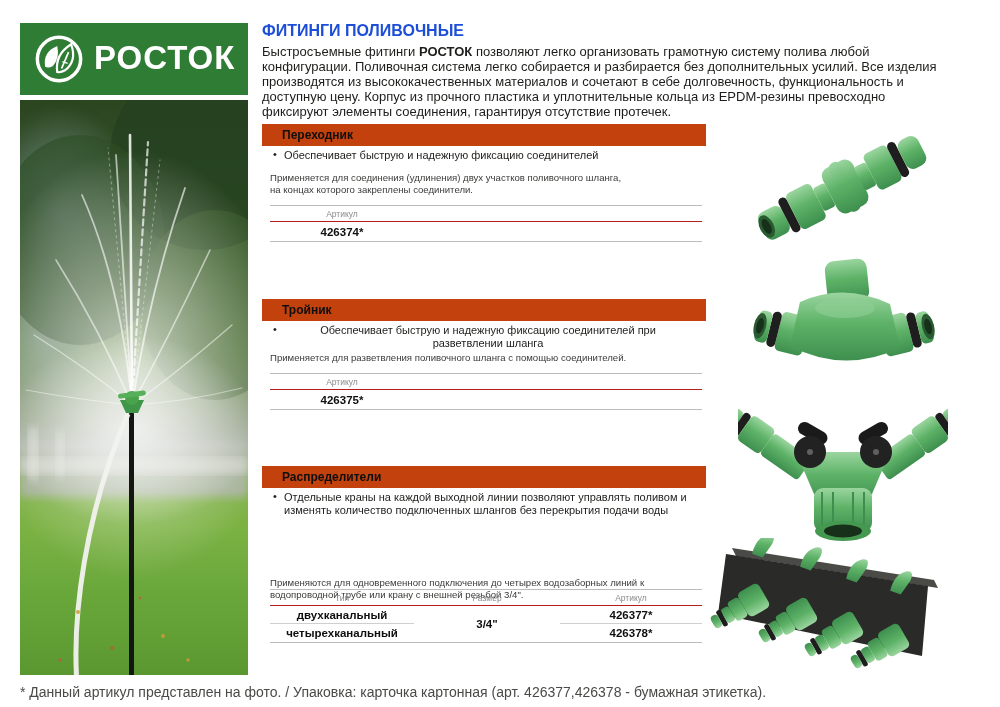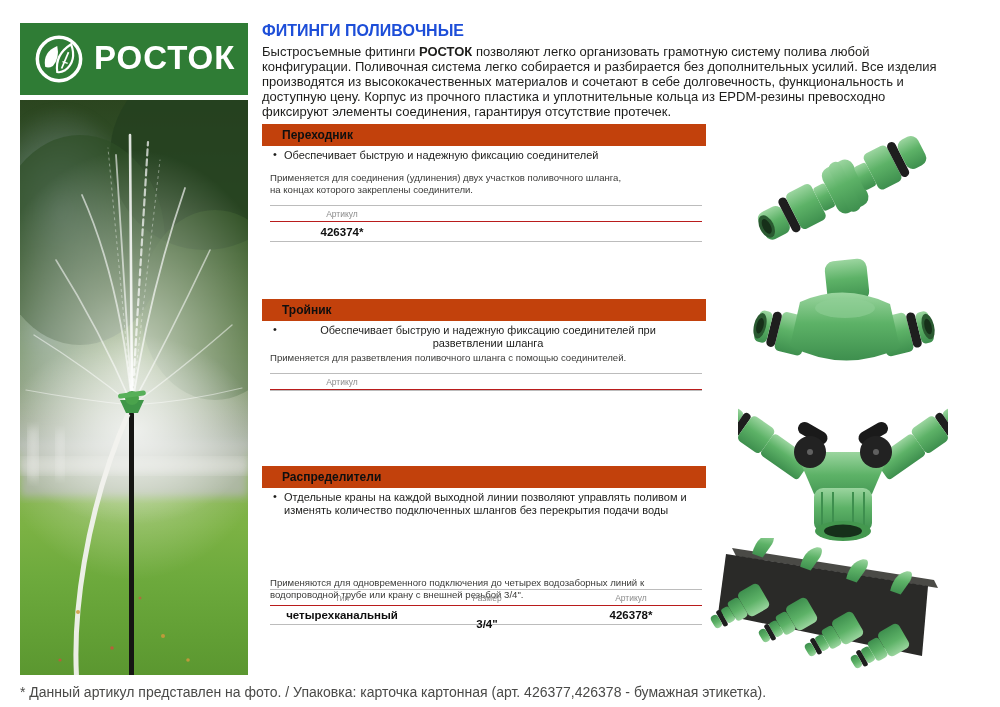--- a/index.html
+++ b/index.html
@@ -153,38 +153,46 @@
       <span>Тройник</span>
     </div>
     <ul class="bullets" style="top:25px;text-align:center;">
       <li>Обеспечивает быструю и надежную фиксацию соединителей при разветвлении шланга</li>
     </ul>
     <p class="desc" style="top:53px; width:420px;">Применяется для разветвления поливочного шланга с помощью соединителей.</p>
     <div class="tbl" style="top:74px;">
       <div class="trow th-row">
         <span class="cell c1 th">Артикул</span>
       </div>
+      <div class="trow tv-row">
+        <span class="cell c1 tv">426375*</span>
+      </div>
     </div>
   </section>
 
   <section class="sec" style="top:466px;">
     <div class="sec-bar">
       <span>Распределители</span>
     </div>
     <ul class="bullets" style="top:25px;">
       <li>Отдельные краны на каждой выходной линии позволяют управлять поливом и изменять количество подключенных шлангов без перекрытия подачи воды</li>
     </ul>
     <p class="desc" style="top:86px; width:412px;margin-top:25px;">Применяются для одновременного подключения до четырех водозаборных линий к водопроводной трубе или крану с внешней резьбой 3/4".</p>
     <div class="tbl tbl3" style="top:123px;">
       <div class="trow th-row">
         <span class="cell c1 th">Тип</span>
         <span class="cell c2 th">Размер</span>
         <span class="cell c3 th">Артикул</span>
       </div>
       <div class="body">
+        <div class="row3 first">
+          <span class="cell c1 tv">двухканальный</span>
+          <span class="cell c2"></span>
+          <span class="cell c3 tv">426377*</span>
+        </div>
         <div class="row3">
           <span class="cell c1 tv">четырехканальный</span>
           <span class="cell c2"></span>
           <span class="cell c3 tv">426378*</span>
         </div>
         <span class="size-cell tv">3/4"</span>
       </div>
     </div>
   </section>
 

